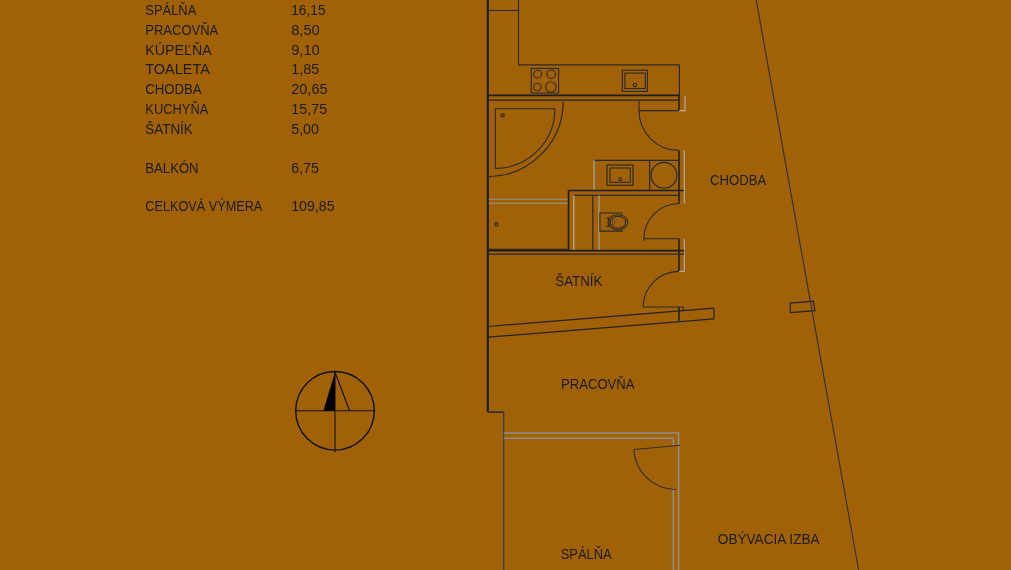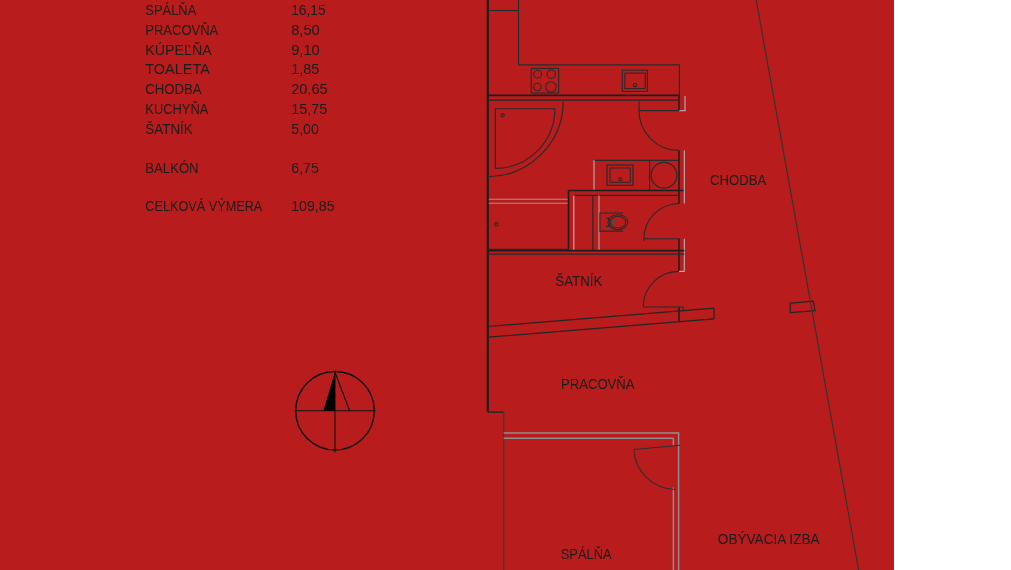--- a/index.html
+++ b/index.html
@@ -1,16 +1,16 @@
 <!DOCTYPE html>
 <html><head>
 <meta charset="utf-8">
 <style>
   html,body{margin:0;padding:0;background:#ffffff;}
-  #page{position:relative;width:894px;height:570px;background:#b91c1c;overflow:hidden;
+  #page{position:relative;width:1011px;height:570px;background:#a16207;overflow:hidden;
         font-family:"Liberation Sans", sans-serif;text-align:right;}
   svg text{font-family:"Liberation Sans", sans-serif;fill:#1c1c1c;font-size:15px;}
 </style>
 </head>
 <body>
 
 <div id="page">
 <svg width="1011" height="570" viewBox="0 0 1011 570">
 <g fill="none" stroke-linecap="butt">
 

